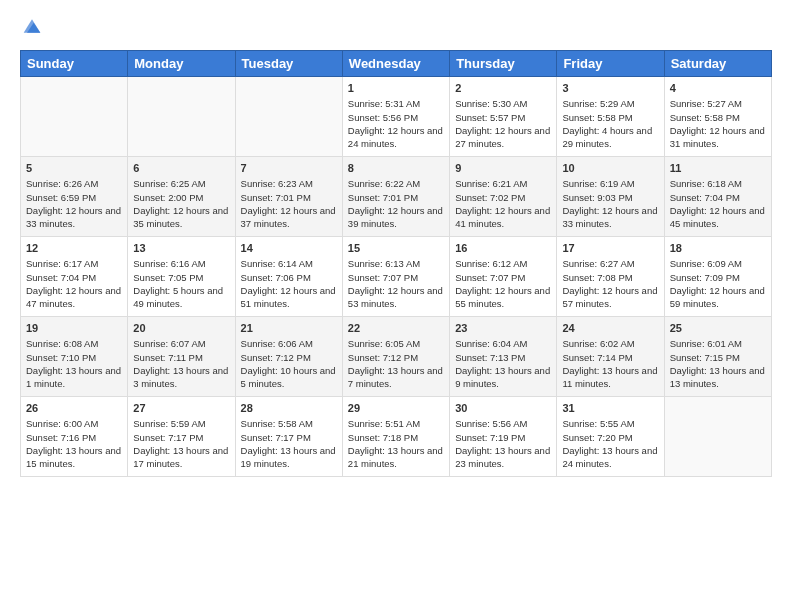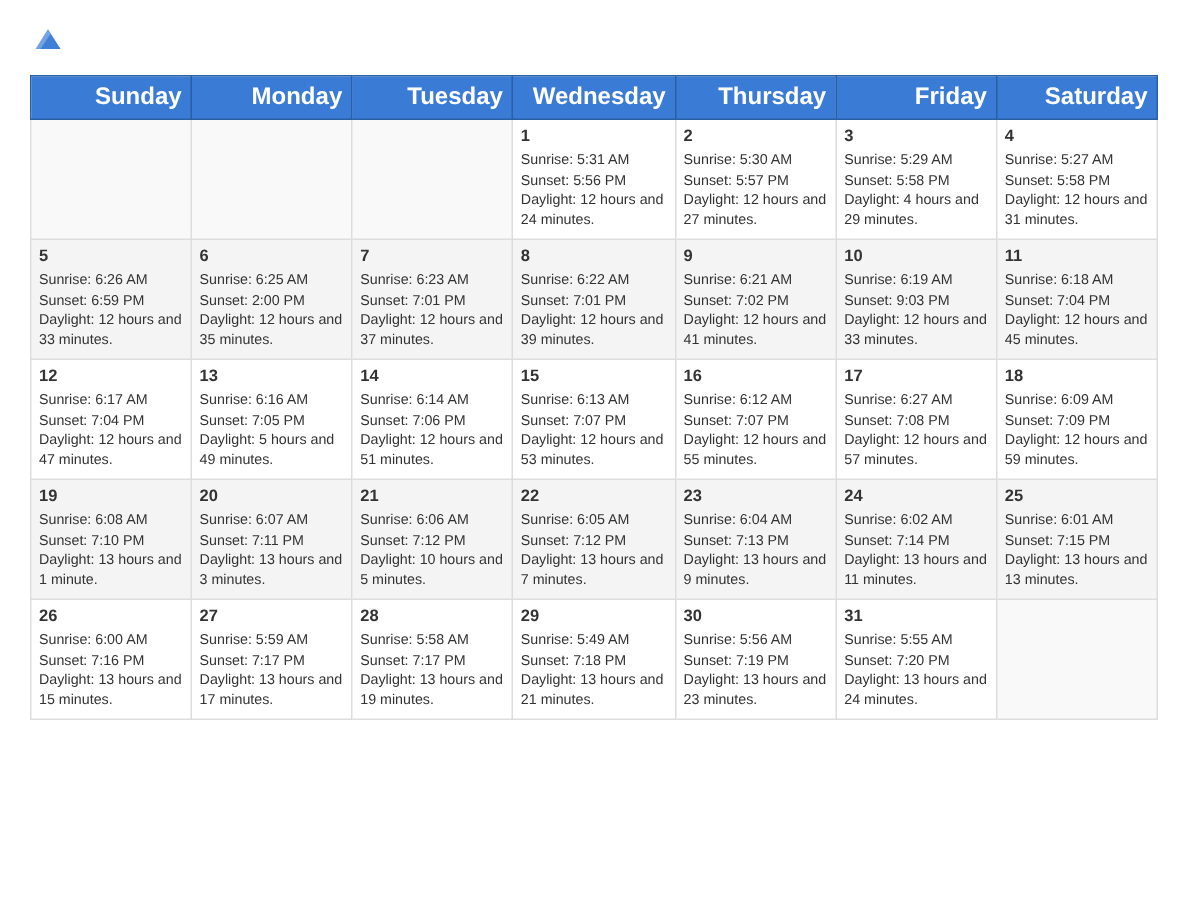--- a/index.html
+++ b/index.html
@@ -58,23 +58,23 @@
     }
     .calendar {
       width: 100%;
       border-collapse: collapse;
       border: 1px solid #ccc;
       font-size: 10px;
     }
     .calendar th {
       background: #3a7bd5;
       color: #fff;
-      text-align: right;
+      text-align: left;
       padding: 5px 6px;
-      font-size: 16px;
+      font-size: 13px;
       font-weight: bold;
       border: 1px solid #2a5ea5;
     }
     .calendar td {
       vertical-align: top;
       padding: 4px 5px;
       border: 1px solid #ddd;
       min-width: 100px;
       height: 80px;
       background: #fff;
@@ -304,21 +304,21 @@
             <div>Daylight: 13 hours and 17 minutes.</div>
           </td>
           <td>
             <span class="day-number">28</span>
             <div>Sunrise: 5:58 AM</div>
             <div>Sunset: 7:17 PM</div>
             <div>Daylight: 13 hours and 19 minutes.</div>
           </td>
           <td>
             <span class="day-number">29</span>
-            <div>Sunrise: 5:49 AM</div>
+            <div>Sunrise: 5:51 AM</div>
             <div>Sunset: 7:18 PM</div>
             <div>Daylight: 13 hours and 21 minutes.</div>
           </td>
           <td>
             <span class="day-number">30</span>
             <div>Sunrise: 5:56 AM</div>
             <div>Sunset: 7:19 PM</div>
             <div>Daylight: 13 hours and 23 minutes.</div>
           </td>
           <td>

